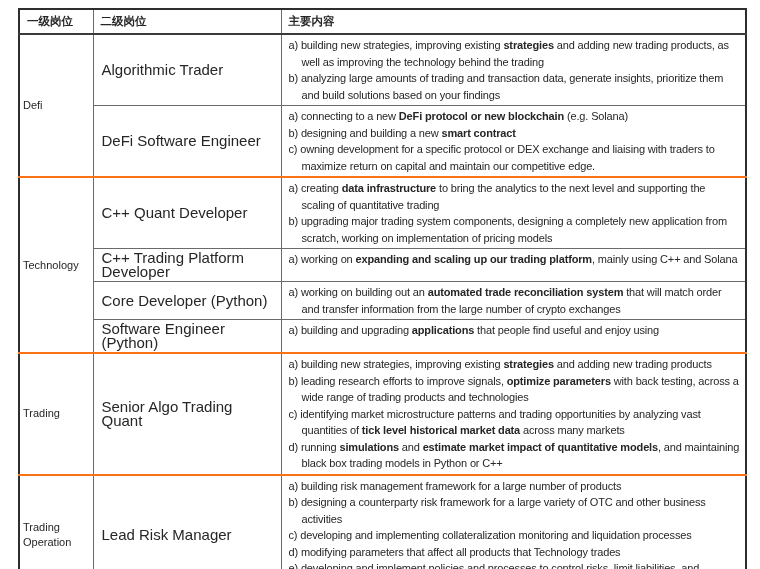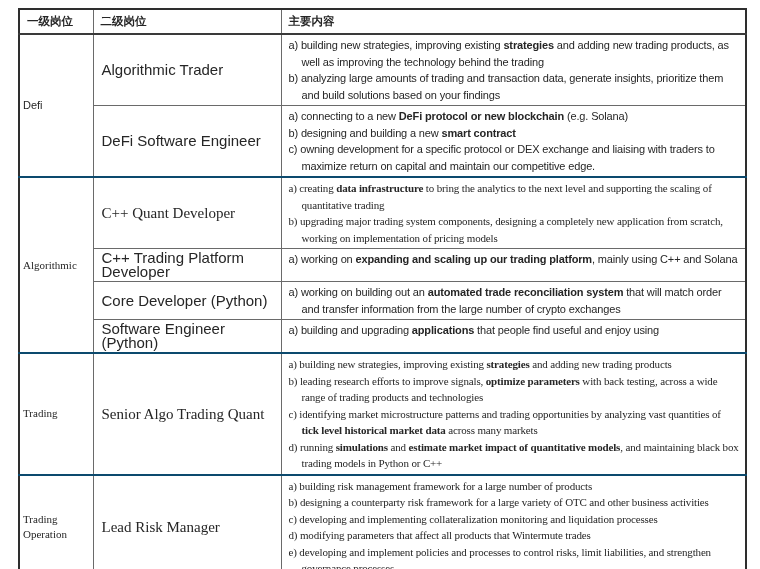--- a/index.html
+++ b/index.html
@@ -24,21 +24,21 @@
   table.jobs thead th {
     border-bottom: 2px solid #3a3a3a;
     font-size: 11.5px;
     font-weight: bold;
     text-align: left;
     padding: 4px 6px 4px 7px;
     white-space: nowrap;
     background: #ffffff;
     margin-left: 12px;
   }
-  tr.section-start > td { border-top: 2px solid #0c4a6e; font-family: Liberation Serif, serif; }
+  tr.section-start > td { border-top: 2px solid #f97316; }
 
   td.cat {
     text-align: left;
     vertical-align: middle;
     font-size: 11px;
     padding: 2px 3px;
     line-height: 15px;
   }
   td.role {
     vertical-align: middle;
@@ -87,21 +87,21 @@
         </tr>
         <tr>
           <td class="role">DeFi Software Engineer</td>
           <td class="content">
             <div class="item"><span>a) connecting to a new </span><span class="b">DeFi protocol or new blockchain</span><span> (e.g. Solana)</span></div>
             <div class="item"><span>b) designing and building a new </span><span class="b">smart contract</span></div>
             <div class="item"><span>c) owning development for a specific protocol or DEX exchange and liaising with traders to maximize return on capital and maintain our competitive edge.</span></div>
           </td>
         </tr>
         <tr class="section-start">
-          <td class="cat" rowspan="4">Algorithmic</td>
+          <td class="cat" rowspan="4">Technology</td>
           <td class="role">C++ Quant Developer</td>
           <td class="content">
             <div class="item"><span>a) creating </span><span class="b">data infrastructure</span><span> to bring the analytics to the next level and supporting the scaling of quantitative trading</span></div>
             <div class="item"><span>b) upgrading major trading system components, designing a completely new application from scratch, working on implementation of pricing models</span></div>
           </td>
         </tr>
         <tr>
           <td class="role">C++ Trading Platform Developer</td>
           <td class="content">
             <div class="item"><span>a) working on </span><span class="b">expanding and scaling up our trading platform</span><span>, mainly using C++ and Solana</span></div>
@@ -129,19 +129,19 @@
             <div class="item"><span>d) running </span><span class="b">simulations</span><span> and </span><span class="b">estimate market impact of quantitative models</span><span>, and maintaining black box trading models in Python or C++</span></div>
           </td>
         </tr>
         <tr class="section-start">
           <td class="cat" rowspan="1">Trading Operation</td>
           <td class="role">Lead Risk Manager</td>
           <td class="content">
             <div class="item"><span>a) building risk management framework for a large number of products</span></div>
             <div class="item"><span>b) designing a counterparty risk framework for a large variety of OTC and other business activities</span></div>
             <div class="item"><span>c) developing and implementing collateralization monitoring and liquidation processes</span></div>
-            <div class="item"><span>d) modifying parameters that affect all products that Wintermute trades</span></div>
+            <div class="item"><span>d) modifying parameters that affect all products that Technology trades</span></div>
             <div class="item"><span>e) developing and implement policies and processes to control risks, limit liabilities, and strengthen governance processes.</span></div>
           </td>
         </tr>
       </tbody>
   </table>
 </div>
 
 </body></html>

